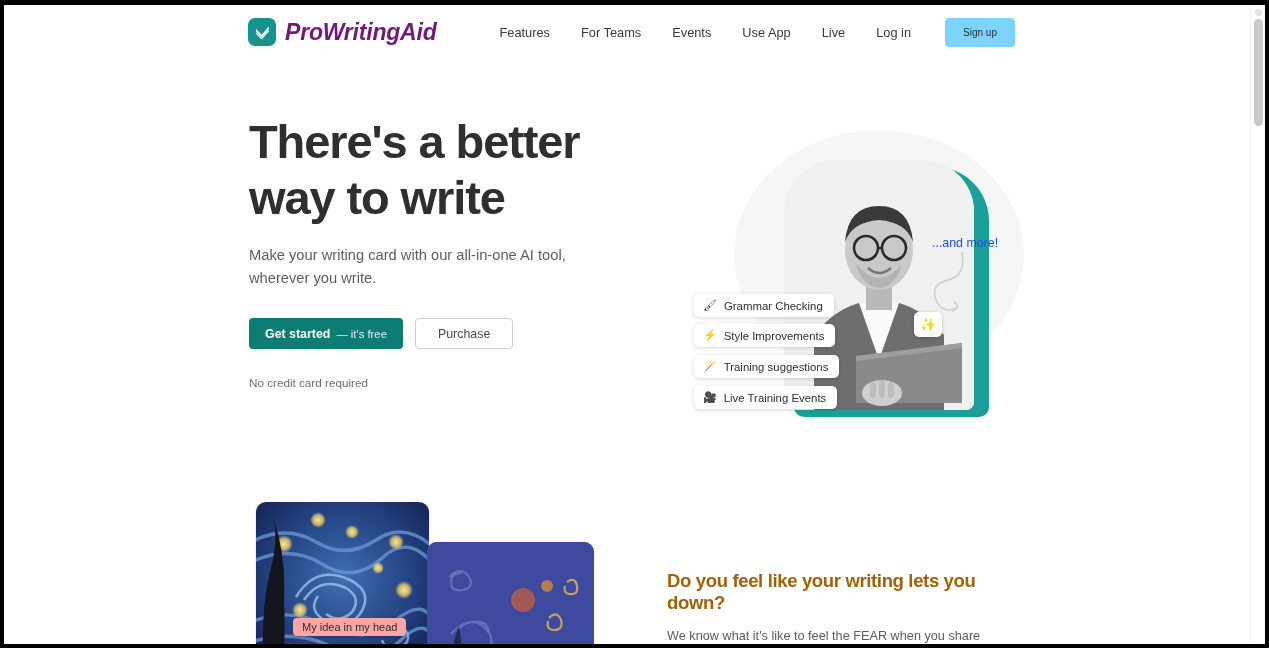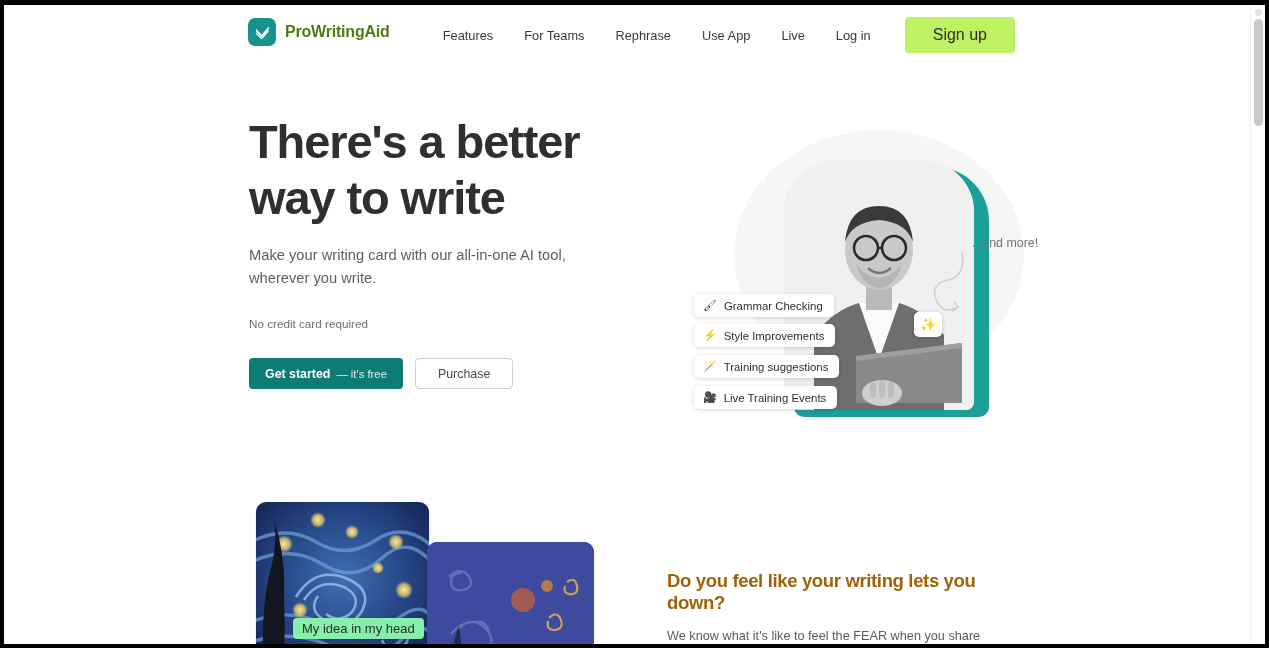--- a/index.html
+++ b/index.html
@@ -89,50 +89,51 @@
   .brand-mark {
     width: 28px; height: 28px;
     border-radius: 7px;
     background: #18928c;
     display: flex;
     align-items: center;
     justify-content: center;
     flex: none;
   }
   .brand-name {
-    font-size: 16px;
+    font-size: 23px;
     font-weight: bold;
-    color: #4d7c0f;
+    color: #701a75;
     letter-spacing: -0.2px;
     white-space: nowrap;
+    font-style: italic;
   }
 
   nav#main-nav {
     position: absolute;
     right: 235px;
     top: 12px;
     display: flex;
     align-items: center;
     gap: 9px;
   }
   nav#main-nav a.navlink {
     font-size: 12.8px;
     color: #3a3a3a;
     text-decoration: none;
     padding: 8px 11px;
     white-space: nowrap;
   }
   #signup-button {
     margin-left: 14px;
-    background: #bef264;
+    background: #7dd3fc;
     color: #2d2d2d;
-    font-size: 16px;
+    font-size: 10px;
     border: none;
     border-radius: 4px;
-    padding: 9px 28px;
+    padding: 9px 18px;
     cursor: pointer;
     font-family: "Liberation Sans", sans-serif;
     white-space: nowrap;
   }
 
   
   #hero { position: absolute; left: 0; top: 57px; width: 1246px; height: 420px; }
 
   #hero-copy { position: absolute; left: 245px; top: 52px; width: 340px; }
   #hero-title {
@@ -256,23 +257,22 @@
     box-shadow: 0 1px 4px rgba(0,0,0,.18);
     display: flex;
     align-items: center;
     justify-content: center;
     font-size: 13px;
   }
   #and-more-label {
     position: absolute;
     left: 268px; top: 134px;
     font-size: 12.4px;
-    color: #737373;
-    white-space: nowrap;
-    margin-left: 40px;
+    color: #1d4ed8;
+    white-space: nowrap;
   }
   #and-more-arrow { position: absolute; left: 258px; top: 148px; }
 
   
   #section-two { position: absolute; left: 0; top: 477px; width: 1246px; height: 200px; }
 
   #art-cards { position: absolute; left: 245px; top: 20px; width: 350px; height: 180px; }
   #starry-card {
     position: absolute;
     left: 7px; top: 0;
@@ -286,24 +286,24 @@
     left: 178px; top: 40px;
     width: 167px; height: 130px;
     border-radius: 10px;
     background: #3d4a9e;
     overflow: hidden;
     box-shadow: 0 1px 3px rgba(0,0,0,.12);
   }
   #idea-label {
     position: absolute;
     left: 44px; top: 116px;
-    background: #86efac;
+    background: #fca5a5;
     border-radius: 4px;
     padding: 3px 9px;
-    font-size: 13px;
+    font-size: 11px;
     color: #2c2c2c;
     box-shadow: 0 1px 3px rgba(0,0,0,.2);
     white-space: nowrap;
     z-index: 5;
   }
 
   #section-two-copy { position: absolute; left: 663px; top: 88px; width: 360px; }
   #section-two-title {
     font-size: 18.5px;
     font-weight: bold;
@@ -334,43 +334,43 @@
               <path d="M4 7.5 L11.5 15.5 L21 4.5 L21 9 L11.5 19.5 L4 11.5 Z" fill="#ffffff"></path>
               <path d="M4 13.5 L11.5 21 L21 10.5" fill="none" stroke="#ffffff" stroke-width="1.6"></path>
             </svg>
           </span>
           <span class="brand-name">ProWritingAid</span>
         </a>
 
         <nav id="main-nav">
           <a class="navlink" href="#">Features</a>
           <a class="navlink" href="#">For Teams</a>
-          <a class="navlink" href="#">Rephrase</a>
+          <a class="navlink" href="#">Events</a>
           <a class="navlink" href="#">Use App</a>
           <a class="navlink" href="#">Live</a>
           <a class="navlink" href="#">Log in</a>
           <button id="signup-button">Sign up</button>
         </nav>
       </header>
 
       <section id="hero">
 
         <div id="hero-copy">
           <h1 id="hero-title">There's a better way to write</h1>
           <p id="hero-sub">Make your writing card with our all-in-one AI tool, wherever you write.</p>
 
-          <div id="no-credit-card">No credit card required</div>
-
           <div id="hero-ctas">
             <button id="get-started-button">
               <span>Get started</span>
               <span class="free-note">— it's free</span>
             </button>
             <button id="purchase-button">Purchase</button>
           </div>
+
+          <div id="no-credit-card">No credit card required</div>
         </div>
 
         <div id="hero-art">
           <div id="art-blob"></div>
           <div id="teal-shadow"></div>
 
           <div id="person-photo">
             <svg width="190" height="250" viewBox="0 0 190 250" aria-hidden="true">
               <rect width="190" height="250" fill="#f0f0f0"></rect>
 

